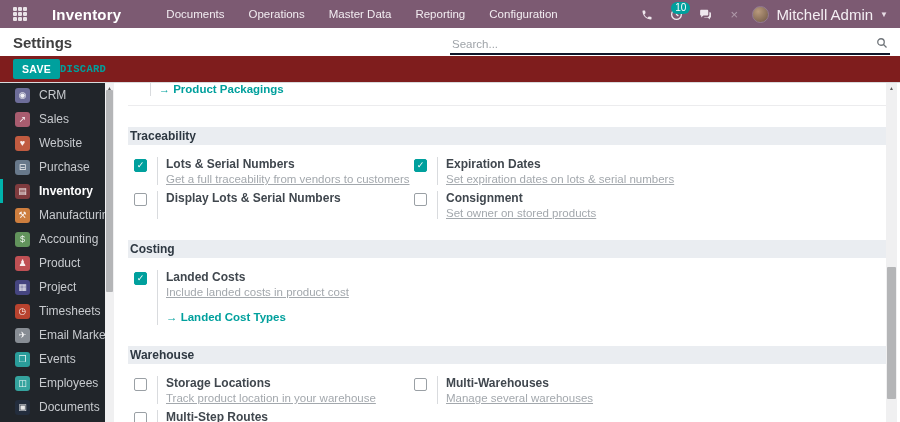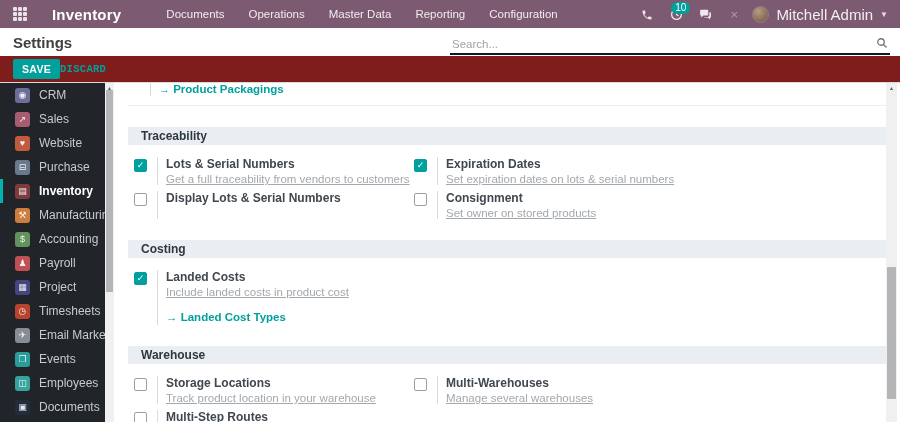--- a/index.html
+++ b/index.html
@@ -59,21 +59,21 @@
   .vscroll .thumb { position:absolute; left:1px; right:1px; background:#b4b5b7; border-radius:1px; }
 
   .content { flex:1; background:#fff; overflow:hidden; padding-top:0; }
   .partial-link-block { margin-left:36px; border-left:1px solid #d9dbde; padding-left:8px;
                         height:13px; overflow:hidden; display:flex; }
   .teal-link { color:#00a09d; font-size:11.5px; font-weight:bold; cursor:pointer; white-space:nowrap; }
   .teal-link .arrow { font-size:11px; }
   .hr-line { height:1px; background:#ececee; margin-left:14px; margin-top:9px; }
 
   .section-band { margin:21px 0 12px 14px; background:#eaedf1; color:#2e3842; font-size:12px;
-                  font-weight:bold; padding:2px 0 2px 13px; }
+                  font-weight:bold; padding:2px 0 2px 2px; }
   .opt-grid { display:grid; grid-template-columns:280px auto; row-gap:6px; padding-left:20px; }
   .opt { display:flex; align-items:flex-start; }
   .cb { width:13px; height:13px; border:1px solid #9aa0a5; border-radius:2px; margin-top:2px;
         flex:none; font-size:9px; line-height:11px; text-align:center; color:#fff; cursor:pointer;
         background:#fff; }
   .cb.on { background:#00a09d; border-color:#00a09d; }
   .opt-sep { width:1px; background:#d9dbde; align-self:stretch; margin:0 8px 0 10px; }
   .opt-label { font-size:12px; font-weight:bold; color:#40474e; cursor:pointer; }
   .opt-desc { font-size:11.5px; color:#a3a8ad; margin-top:2px; white-space:nowrap;text-decoration:underline; }
   .opt .teal-link { display:inline-block; margin-top:13px; }
@@ -174,21 +174,21 @@
       <div class="side-item">
         <span class="app-ic" style="background: rgb(205, 126, 62);">⚒</span>
         <span class="lbl">Manufacturing</span>
       </div>
       <div class="side-item">
         <span class="app-ic" style="background: rgb(98, 147, 92);">$</span>
         <span class="lbl">Accounting</span>
       </div>
       <div class="side-item">
         <span class="app-ic" style="background: rgb(191, 80, 84);">♟</span>
-        <span class="lbl">Payroll</span>
+        <span class="lbl">Product</span>
       </div>
       <div class="side-item">
         <span class="app-ic" style="background: rgb(69, 69, 128);">▦</span>
         <span class="lbl">Project</span>
       </div>
       <div class="side-item">
         <span class="app-ic" style="background: rgb(184, 67, 47);">◷</span>
         <span class="lbl">Timesheets</span>
       </div>
       <div class="side-item">

